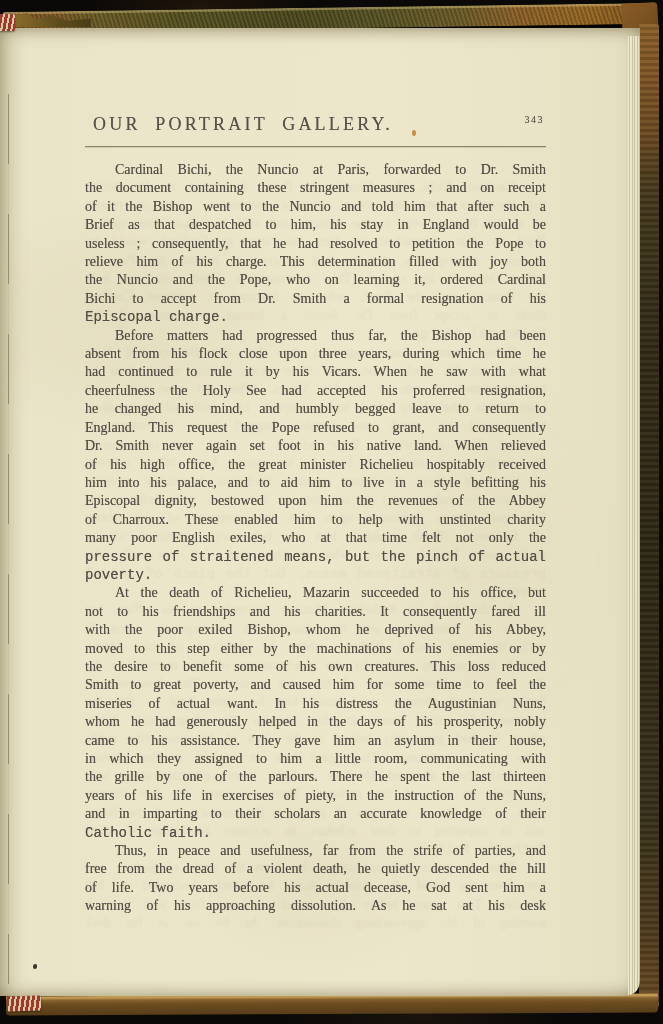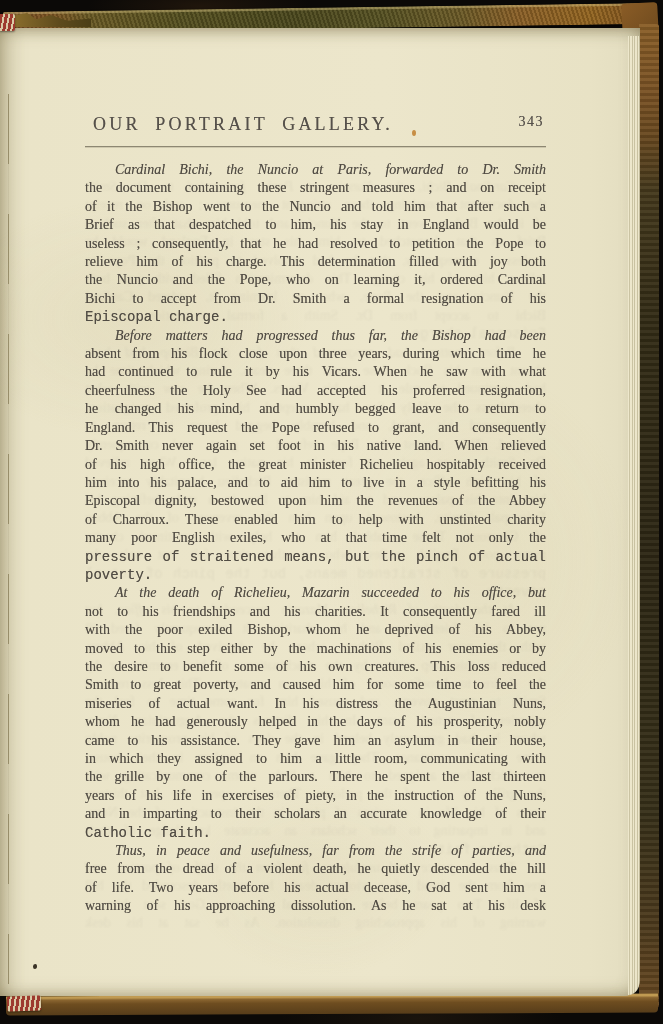--- a/index.html
+++ b/index.html
@@ -102,35 +102,35 @@
 
   
   .content { position: absolute; left: 85px; top: 0; width: 461px; z-index: 2; }
   .running-head {
     position: absolute; top: 86px; left: 8px; width: 100%;
     text-align: left; font-size: 18px; letter-spacing: 3.2px; word-spacing: 7px;
     color: #55504a; text-shadow: 0 0 .5px rgba(85,80,74,.55);
   }
   .page-num {
     position: absolute; top: 86px; right: 2px;
-    font-size: 14px; letter-spacing: 1.5px; color: #55504a;
+    font-size: 10px; letter-spacing: 1.5px; color: #55504a;
     text-shadow: 0 0 .5px rgba(85,80,74,.55);
     text-align: right;
   }
   .head-rule {
     position: absolute; top: 118px; left: 0; width: 100%; height: 1px;
     background: #8d8772; box-shadow: 0 1px 0 rgba(141,135,114,.3);
   }
   .body-text {
     position: absolute; top: 133px; left: 0; width: 100%;
     font-size: 14px; line-height: 18.4px; color: #514c44;
     text-align: justify; text-shadow: 0 0 .45px rgba(81,76,68,.6);
   }
   .line { text-align-last: justify; }
-  .line.indent { text-indent: 30px; font-style: italic; }
+  .line.indent { text-indent: 30px; }
   .line.para-end { text-align-last: left; font-family: Liberation Mono, monospace; }
 
   
   .bleed {
     position: absolute; top: 150px; left: 0; width: 100%;
     font-size: 14px; line-height: 18.4px; text-align: justify;
     transform: scaleX(-1); opacity: .055; color: #3a352c;
     filter: blur(.8px); pointer-events: none; z-index: 0;
   }
 

